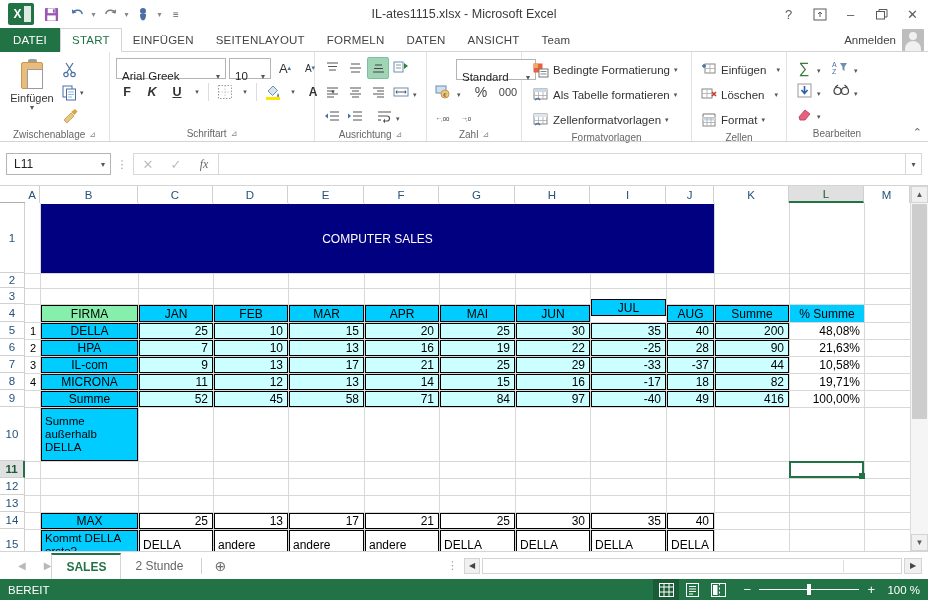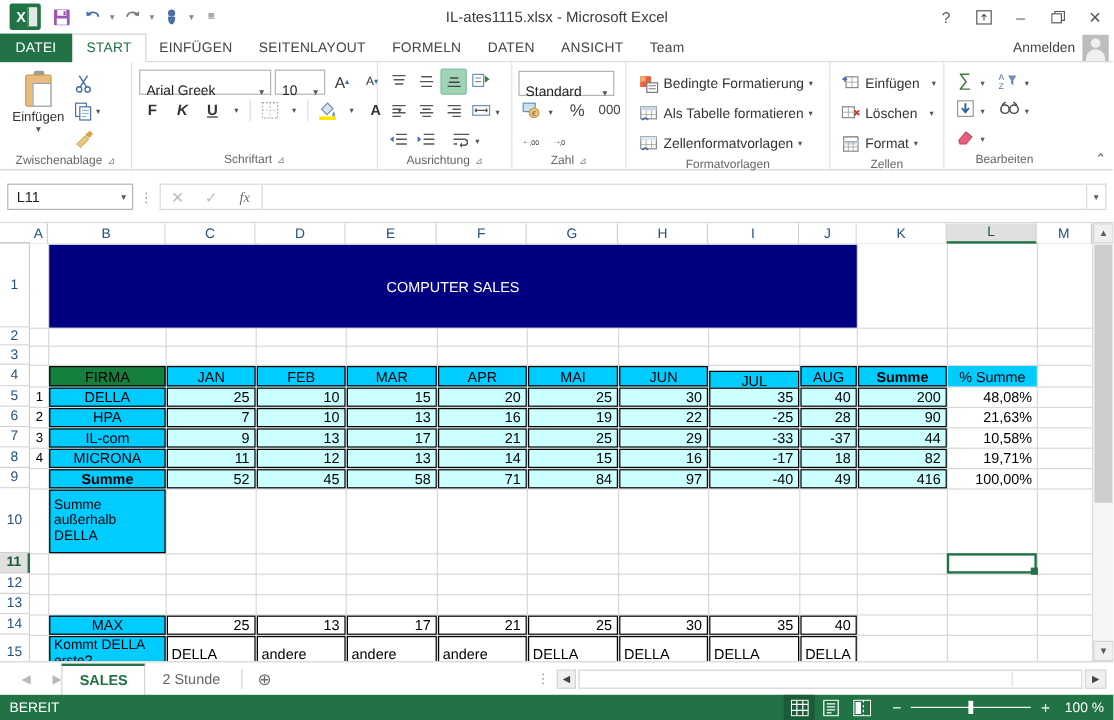--- a/index.html
+++ b/index.html
@@ -242,21 +242,21 @@
 
   .cell {
     position: absolute; display: flex; align-items: center;
     font-size: 12px; color: #000; overflow: hidden; white-space: nowrap;
     padding: 0 3px;
   }
   .cell.ctr { justify-content: center; }
   .cell.rgt { justify-content: flex-end; padding-right: 4px; }
   .cell.lft { justify-content: flex-start; padding-left: 3px; }
   .cell.wrap { white-space: normal; text-align: left; line-height: 13px; justify-content: center; }
-  .cell.b { font-weight: bold; text-align: right; }
+  .cell.b { font-weight: normal; text-align: right; }
 
   .selbox {
     position: absolute; border: 2px solid #217346; pointer-events: none;
   }
   .selbox::after {
     content: ""; position: absolute; right: -3px; bottom: -3px;
     width: 6px; height: 6px; background: #217346;
   }
 
   
@@ -594,21 +594,21 @@
         </div>
       </div>
       <div class="rgroup-label">
         <span>Ausrichtung</span>
         <span class="launcher">⊿</span>
       </div>
     </div>
 
     <div class="rgroup" style="width:95px;">
       <div class="rgroup-body" style="flex-direction:column; padding-left:5px;">
-        <div class="numrow" style="padding-top:2px;">
+        <div class="numrow" style="padding-top:2px;margin-left:24px;">
           <div class="combo" style="width:80px;">
             <span class="cv">Standard</span>
             <span class="cc">▾</span>
           </div>
         </div>
         <div class="numrow">
           <div class="fbtn">
             <span class="ico">
               <svg width="16" height="14" viewBox="0 0 16 14">
                   <rect x="1" y="1" width="10" height="7" fill="#cde0f0" stroke="#6b8fb5"></rect>
@@ -859,28 +859,28 @@
         <div class="gl-h" style="top: 153px; width: 885px;"></div>
         <div class="gl-h" style="top: 170px; width: 885px;"></div>
         <div class="gl-h" style="top: 187px; width: 885px;"></div>
         <div class="gl-h" style="top: 204px; width: 885px;"></div>
         <div class="gl-h" style="top: 258px; width: 885px;"></div>
         <div class="gl-h" style="top: 275px; width: 885px;"></div>
         <div class="gl-h" style="top: 292px; width: 885px;"></div>
         <div class="gl-h" style="top: 309px; width: 885px;"></div>
         <div class="gl-h" style="top: 326px; width: 885px;"></div>
         <div class="cell ctr" style="left: 16px; top: 1px; width: 673px; height: 69px; background: rgb(0, 0, 128); color: rgb(255, 255, 255); font-size: 12px;">COMPUTER SALES</div>
-        <div class="cell ctr" style="left: 16px; top: 102px; width: 97px; height: 17px; background: #15803d; border: 1px solid rgb(0, 0, 0);">FIRMA</div>
+        <div class="cell ctr" style="left: 16px; top: 102px; width: 97px; height: 17px; background: #86efac; border: 1px solid rgb(0, 0, 0);">FIRMA</div>
         <div class="cell ctr" style="left: 114px; top: 102px; width: 74px; height: 17px; background: rgb(0, 204, 255); border: 1px solid rgb(0, 0, 0);">JAN</div>
         <div class="cell ctr" style="left: 189px; top: 102px; width: 74px; height: 17px; background: rgb(0, 204, 255); border: 1px solid rgb(0, 0, 0);">FEB</div>
         <div class="cell ctr" style="left: 264px; top: 102px; width: 75px; height: 17px; background: rgb(0, 204, 255); border: 1px solid rgb(0, 0, 0);">MAR</div>
         <div class="cell ctr" style="left: 340px; top: 102px; width: 74px; height: 17px; background: rgb(0, 204, 255); border: 1px solid rgb(0, 0, 0);">APR</div>
         <div class="cell ctr" style="left: 415px; top: 102px; width: 75px; height: 17px; background: rgb(0, 204, 255); border: 1px solid rgb(0, 0, 0);">MAI</div>
         <div class="cell ctr" style="left: 491px; top: 102px; width: 74px; height: 17px; background: rgb(0, 204, 255); border: 1px solid rgb(0, 0, 0);">JUN</div>
-        <div class="cell ctr" style="left: 566px; top: 106px; width: 75px; height: 17px; background: rgb(0, 204, 255); border: 1px solid rgb(0, 0, 0);">JUL</div>
+        <div class="cell ctr" style="left: 566px; top: 96px; width: 75px; height: 17px; background: rgb(0, 204, 255); border: 1px solid rgb(0, 0, 0);">JUL</div>
         <div class="cell ctr" style="left: 642px; top: 102px; width: 47px; height: 17px; background: rgb(0, 204, 255); border: 1px solid rgb(0, 0, 0);">AUG</div>
         <div class="cell ctr b" style="left: 690px; top: 102px; width: 74px; height: 17px; background: rgb(0, 204, 255); border: 1px solid rgb(0, 0, 0);">Summe</div>
         <div class="cell ctr" style="left: 765px; top: 102px; width: 74px; height: 17px; background: rgb(0, 204, 255);">% Summe</div>
         <div class="cell rgt" style="left: 1px; top: 120px; width: 14px; height: 16px; font-size: 11px;">1</div>
         <div class="cell ctr" style="left: 16px; top: 120px; width: 97px; height: 16px; background: rgb(0, 204, 255); border: 1px solid rgb(0, 0, 0);">DELLA</div>
         <div class="cell rgt" style="left: 114px; top: 120px; width: 74px; height: 16px; background: rgb(204, 255, 255); border: 1px solid rgb(0, 0, 0);">25</div>
         <div class="cell rgt" style="left: 189px; top: 120px; width: 74px; height: 16px; background: rgb(204, 255, 255); border: 1px solid rgb(0, 0, 0);">10</div>
         <div class="cell rgt" style="left: 264px; top: 120px; width: 75px; height: 16px; background: rgb(204, 255, 255); border: 1px solid rgb(0, 0, 0);">15</div>
         <div class="cell rgt" style="left: 340px; top: 120px; width: 74px; height: 16px; background: rgb(204, 255, 255); border: 1px solid rgb(0, 0, 0);">20</div>
         <div class="cell rgt" style="left: 415px; top: 120px; width: 75px; height: 16px; background: rgb(204, 255, 255); border: 1px solid rgb(0, 0, 0);">25</div>

